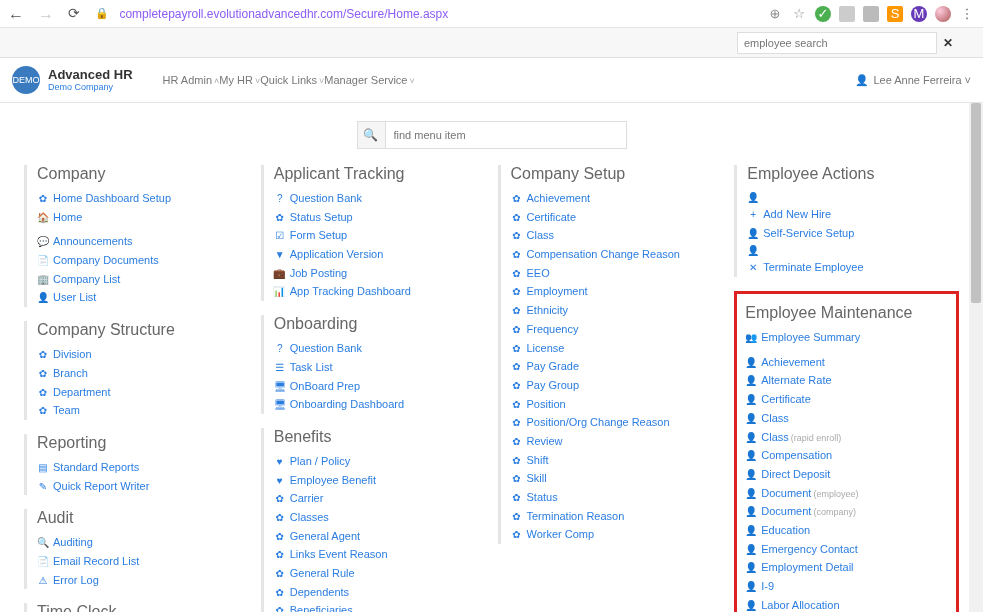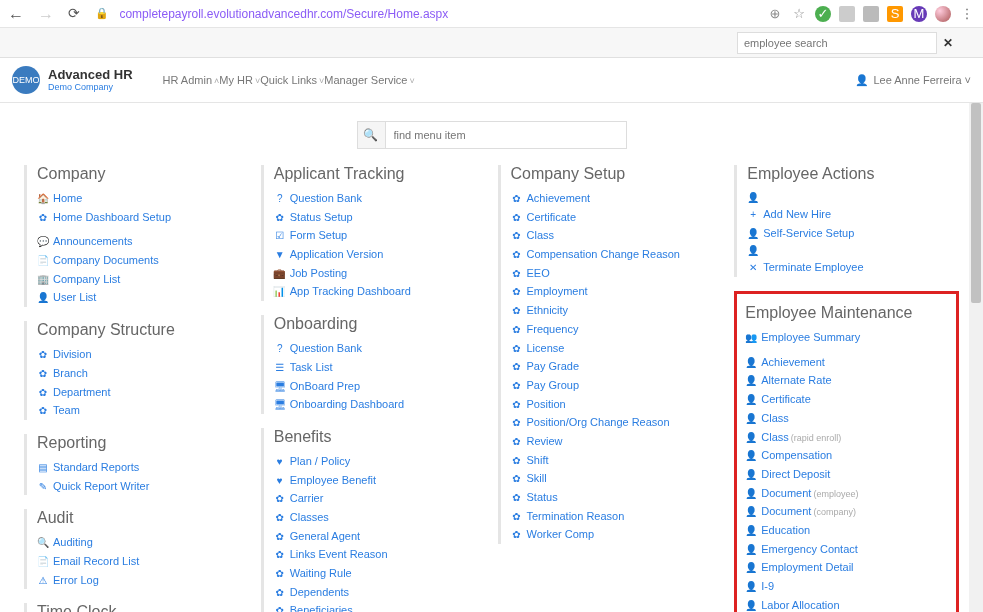--- a/index.html
+++ b/index.html
@@ -109,22 +109,22 @@
     <div class="mag">🔍</div>
     <input type="text" placeholder="find menu item" style="">
   </div>
 </div>
 
 <div class="columns">
 
 <div class="col">
   <div class="col-inner">
     <div class="section-title">Company</div>
+    <a class="link"><span class="ic">✿</span><span>Home Dashboard Setup</span></a>
     <a class="link"><span class="ic">🏠</span><span>Home</span></a>
-    <a class="link"><span class="ic">✿</span><span>Home Dashboard Setup</span></a>
     <div style="height:6px"></div>
     <a class="link"><span class="ic">💬</span><span>Announcements</span></a>
     <a class="link"><span class="ic">📄</span><span>Company Documents</span></a>
     <a class="link"><span class="ic">🏢</span><span>Company List</span></a>
     <a class="link"><span class="ic">👤</span><span>User List</span></a>
   </div>
   <div class="col-inner">
     <div class="section-title">Company Structure</div>
     <a class="link"><span class="ic">✿</span><span>Division</span></a>
     <a class="link"><span class="ic">✿</span><span>Branch</span></a>
@@ -166,21 +166,21 @@
     <a class="link"><span class="ic">🖥</span><span>Onboarding Dashboard</span></a>
   </div>
   <div class="col-inner">
     <div class="section-title">Benefits</div>
     <a class="link"><span class="ic">♥</span><span>Plan / Policy</span></a>
     <a class="link"><span class="ic">♥</span><span>Employee Benefit</span></a>
     <a class="link"><span class="ic">✿</span><span>Carrier</span></a>
     <a class="link"><span class="ic">✿</span><span>Classes</span></a>
     <a class="link"><span class="ic">✿</span><span>General Agent</span></a>
     <a class="link"><span class="ic">✿</span><span>Links Event Reason</span></a>
-    <a class="link"><span class="ic">✿</span><span>Waiting Rule</span></a>
+    <a class="link"><span class="ic">✿</span><span>General Rule</span></a>
     <a class="link"><span class="ic">✿</span><span>Dependents</span></a>
     <a class="link"><span class="ic">✿</span><span>Beneficiaries</span></a>
 
   </div>
 
 </div>
 
 <div class="col">
   <div class="col-inner">
     <div class="section-title">Company Setup</div>

